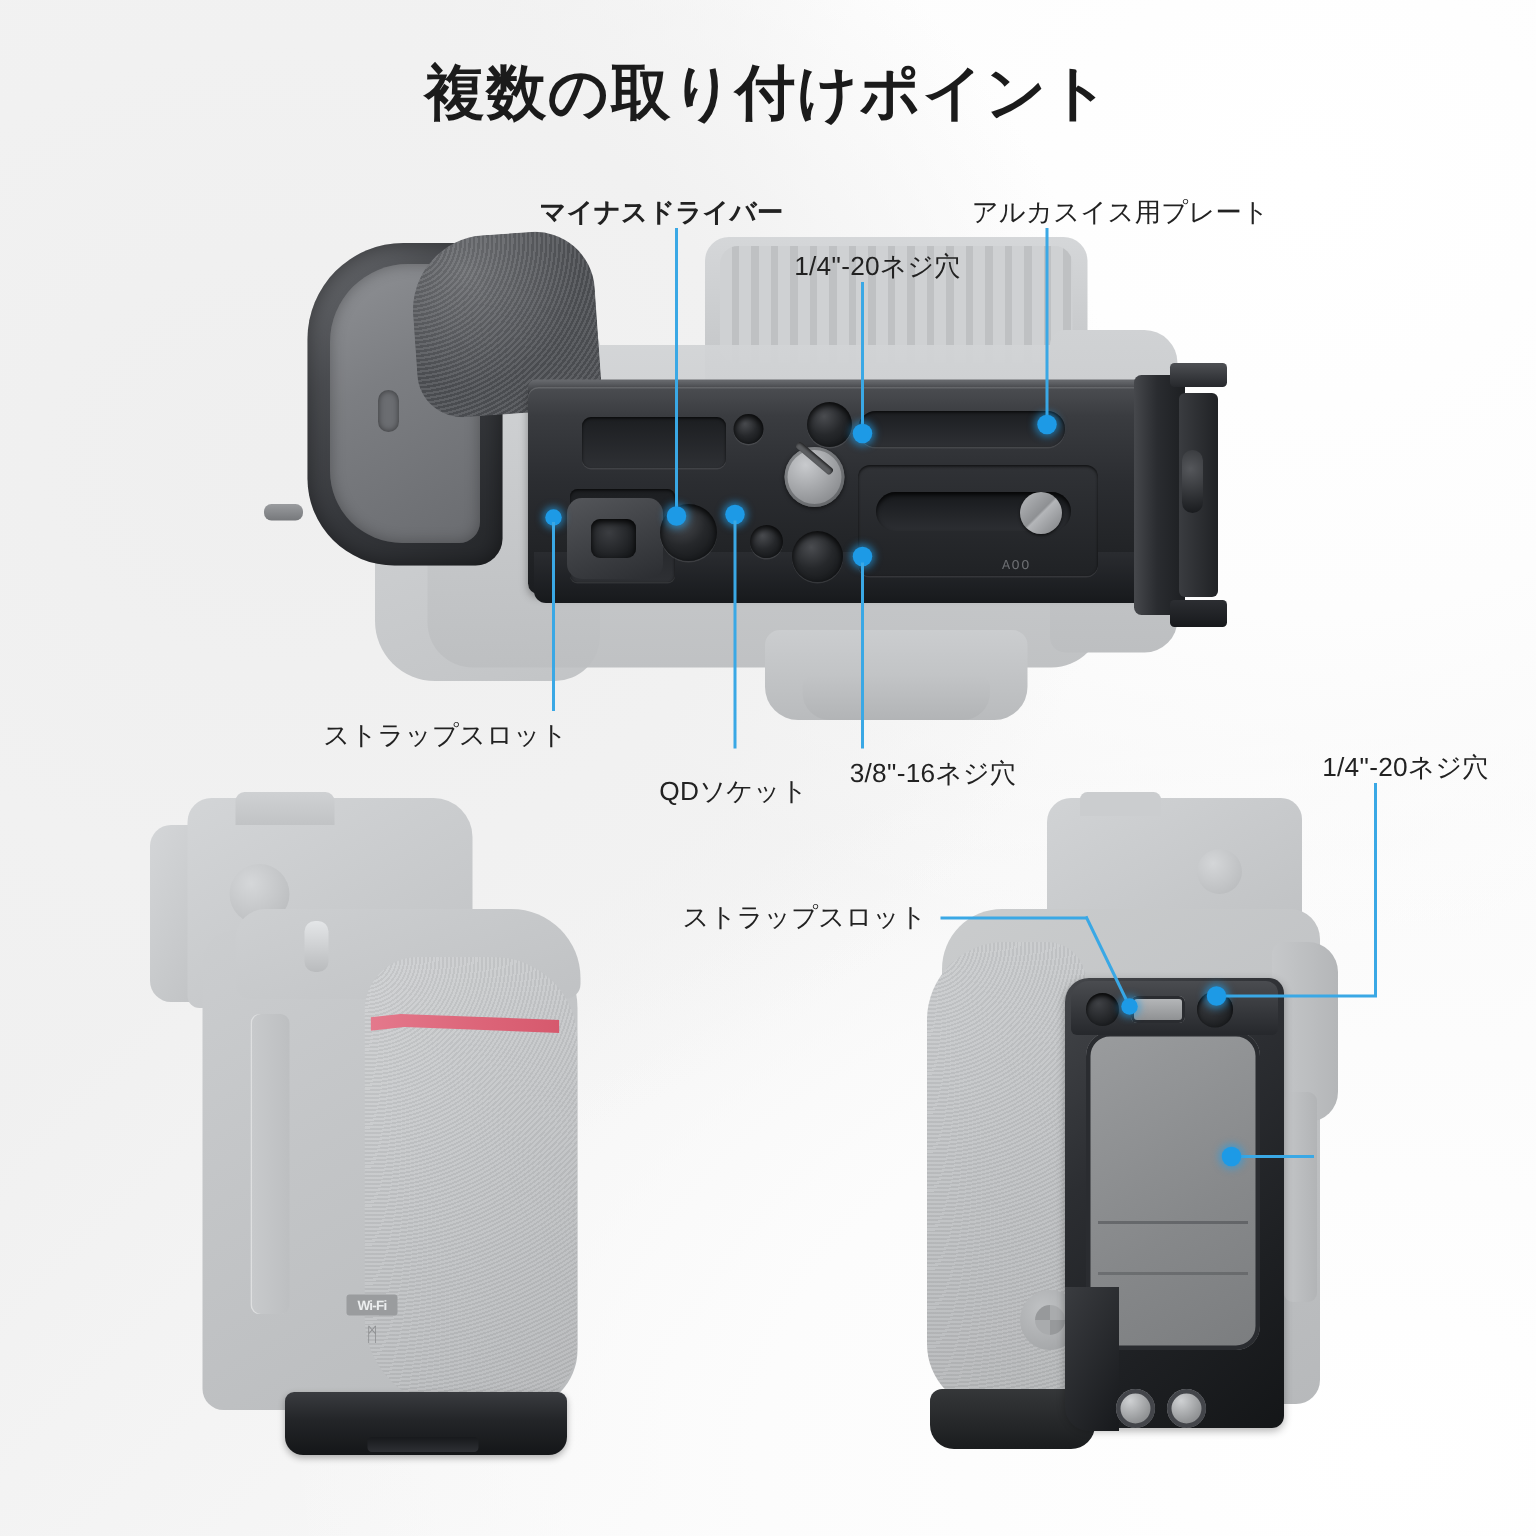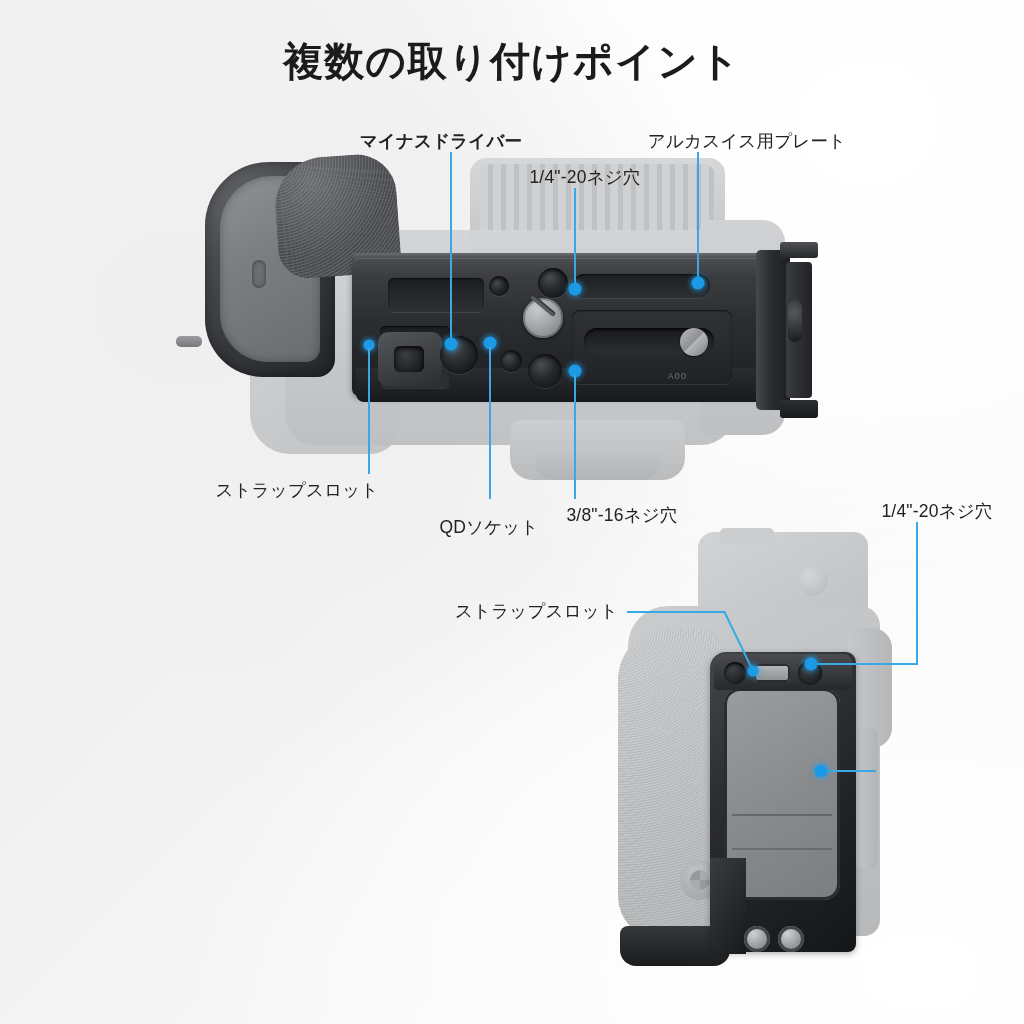--- a/index.html
+++ b/index.html
@@ -443,20 +443,36 @@
 
   <div class="dot sm" style="left:369px;top:345px;"></div>
   <div class="lead v" style="left:368px;top:348px;height:126px;"></div>
 
   <div class="dot" style="left:490px;top:343px;"></div>
   <div class="lead v" style="left:489px;top:347px;height:152px;"></div>
 
   <div class="dot" style="left:575px;top:371px;"></div>
   <div class="lead v" style="left:574px;top:375px;height:124px;"></div>
 
+  <div id="blview">
+    <div id="bl-evf"></div>
+    <div id="bl-topdeck"></div>
+    <div id="bl-hump"></div>
+    <div id="bl-dial"></div>
+    <div id="bl-body"></div>
+    <div id="bl-shoulder"></div>
+    <div id="bl-grip"></div>
+    <div id="bl-portdoor"></div>
+    <div id="bl-lever"></div>
+    <div id="bl-redline"></div>
+    <div id="bl-wifi">Wi-Fi</div>
+    <div id="bl-bt">ᛗ</div>
+    <div id="bl-plate"></div>
+    <div id="bl-plate-slot"></div>
+  </div>
 
   <div id="brview">
     <div id="br-topdeck"></div>
     <div id="br-hump"></div>
     <div id="br-dial"></div>
     <div id="br-body"></div>
     <div id="br-grip"></div>
     <div id="br-lensmount"></div>
     <div id="br-sidetab"></div>
     <div id="br-knobpad"></div>

